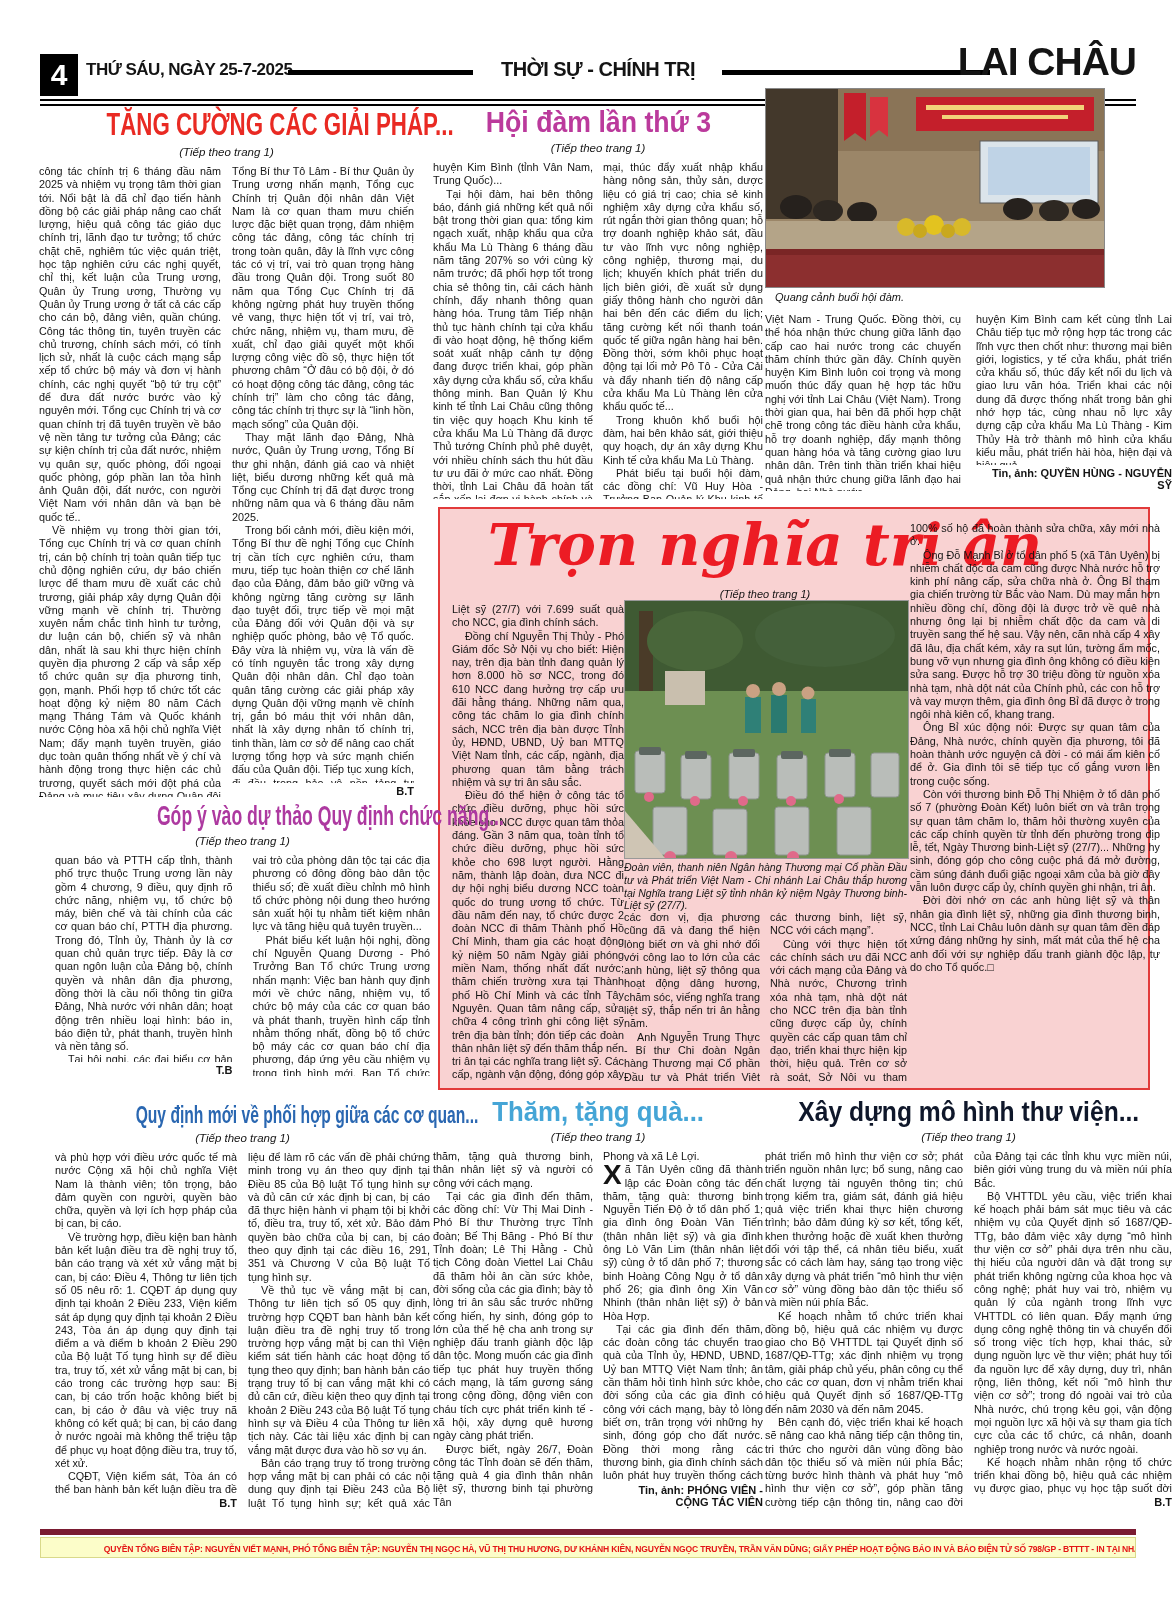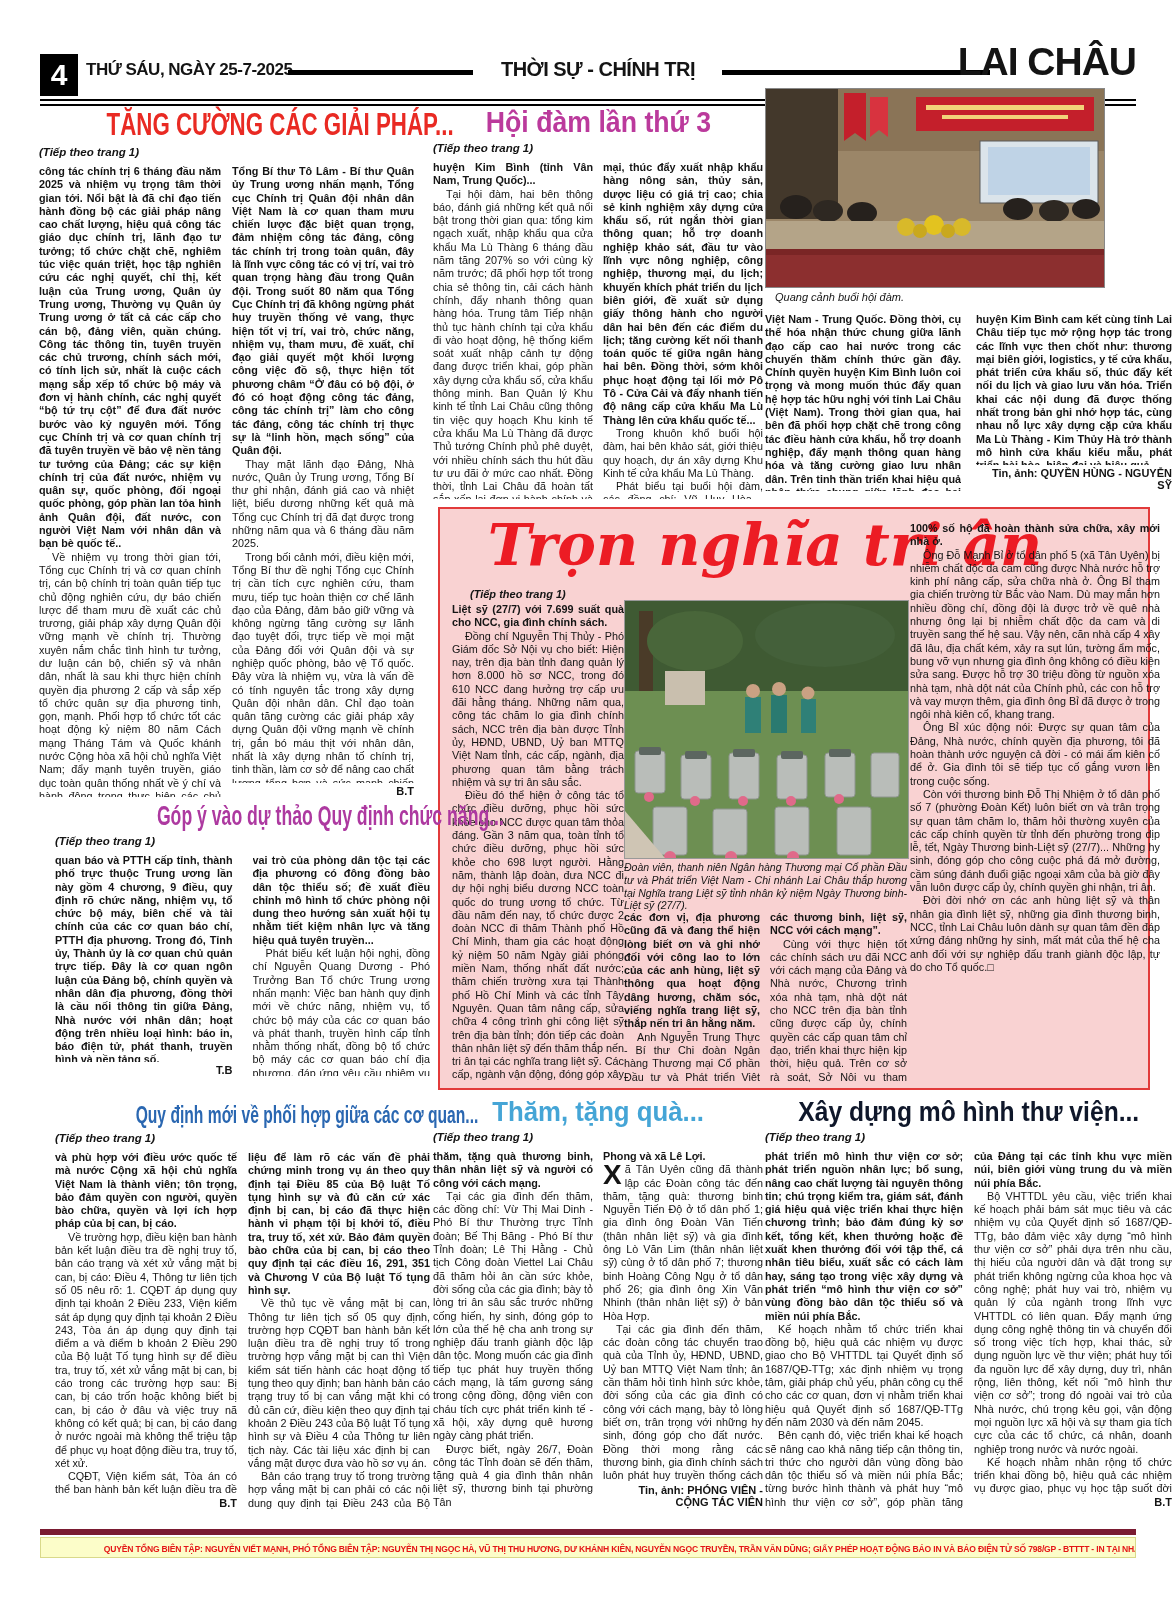--- a/index.html
+++ b/index.html
@@ -15,26 +15,26 @@
   .hdr-section{position:absolute;left:478px;top:58px;width:240px;text-align:center;
                font-size:20px;font-weight:bold;letter-spacing:-0.5px;}
   .hdr-masthead{position:absolute;left:896px;top:40px;width:240px;text-align:right;
                 font-size:39px;font-weight:bold;letter-spacing:-1px;}
   .hdr-dline{position:absolute;left:40px;width:1096px;height:2px;background:#000;}
   .hdr-dline.l1{top:99px;} .hdr-dline.l2{top:104px;}
   
   .article{position:absolute;}
   .hl{margin:0;text-align:center;white-space:nowrap;font-weight:bold;}
   .hl-in{display:inline-block;transform-origin:center;}
-  .cont{font-style:italic;font-weight:bold;font-size:11.5px;margin-top:3px;}
+  .cont{text-align:center;font-style:italic;font-weight:normal;font-size:11.5px;margin-top:3px;}
   .body2{display:flex;margin-top:7px;}
   .col{display:flex;flex-direction:column;}
   .plist{flex:1 1 auto;overflow:hidden;font-size:10.8px;line-height:13.3px;text-align:justify;}
   .para{margin:0;text-indent:13px;}
-  .para:first-child{text-indent:0;font-weight:bold;}
+  .para:first-child{text-indent:0;}
   .byline{flex:0 0 auto;font-size:11px;font-weight:bold;text-align:right;padding-top:2px;}
   
   #a1 .hl{font-size:31px;color:#e92a23;} #a1 .hl-in{transform:scaleX(0.72);}
   #a2 .hl{font-size:29px;color:#bb3a9c;} #a2 .hl-in{transform:scaleX(0.92);}
   #gop .hl{font-size:28px;color:#ad39a0;} #gop .hl-in{transform:scaleX(0.63);}
   #quy .hl{font-size:23px;color:#2a67b1;} #quy .hl-in{transform:scaleX(0.68);}
   #tham .hl{font-size:28px;color:#45a5d6;} #tham .hl-in{transform:scaleX(0.92);}
   #thuv .hl{font-size:28px;color:#0f172a;} #thuv .hl-in{transform:scaleX(0.88);}
   
   #a1{left:39px;top:107px;width:375px;}   #a1 .body2{height:632px;} #a1 .col{width:182px;} #a1 .col+.col{margin-left:11px;}

